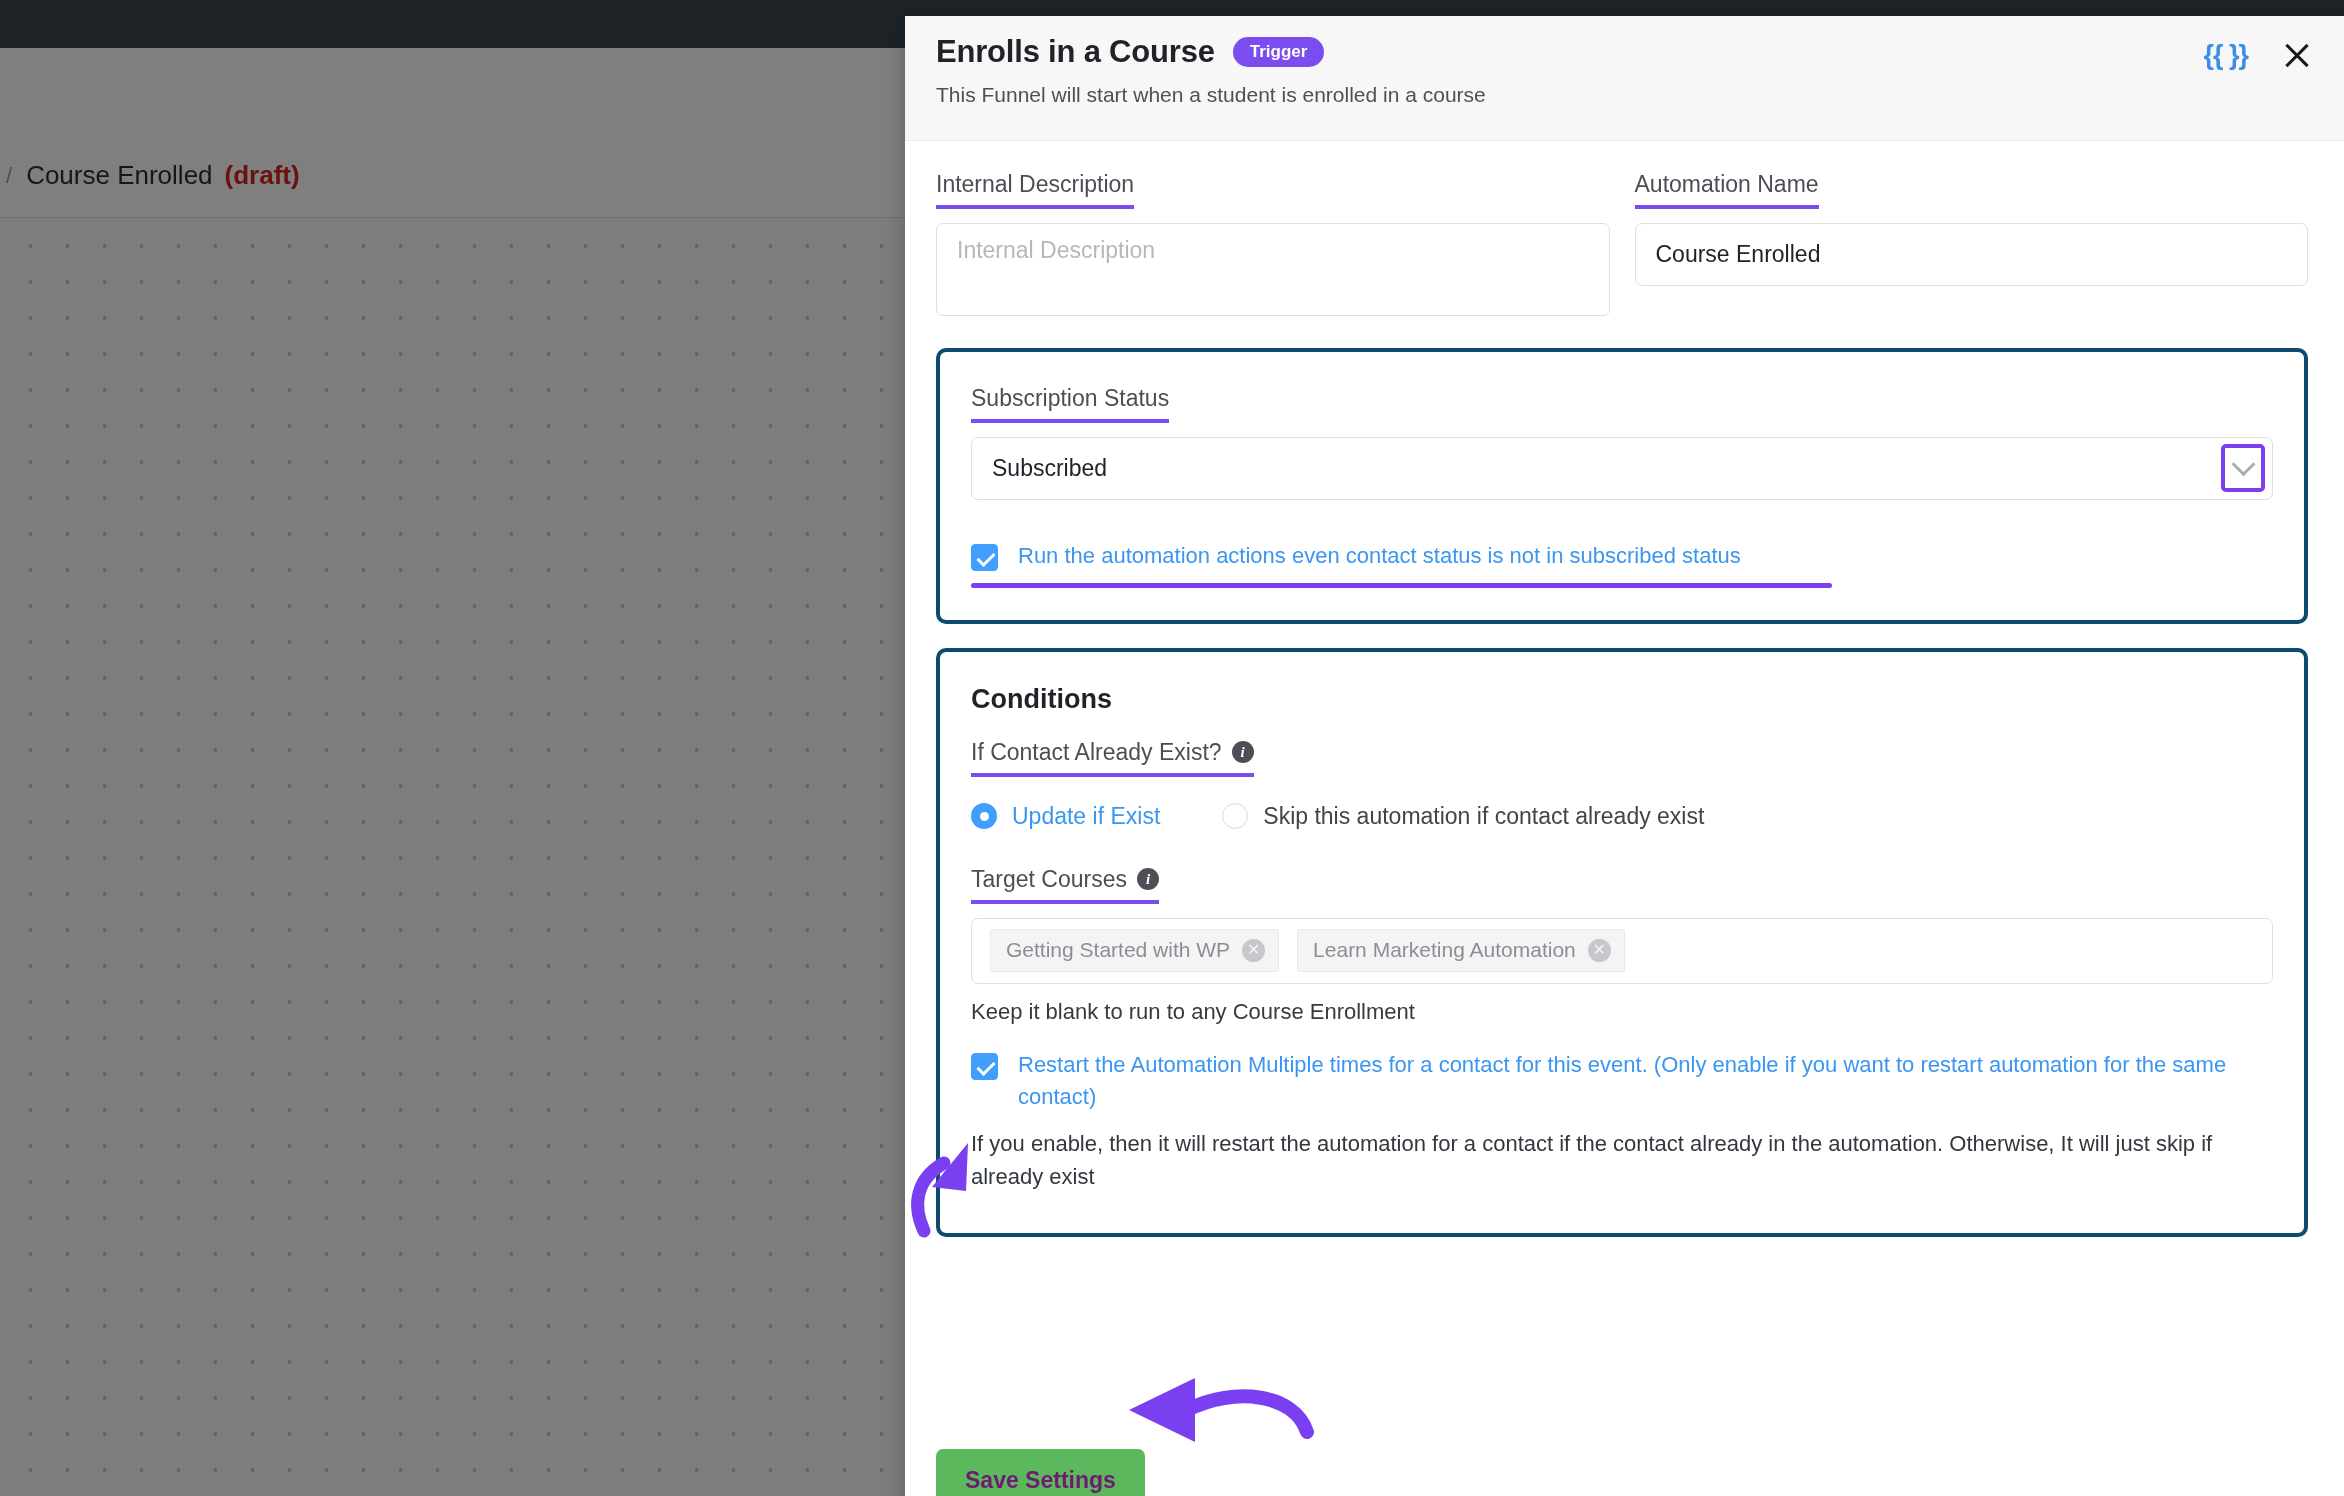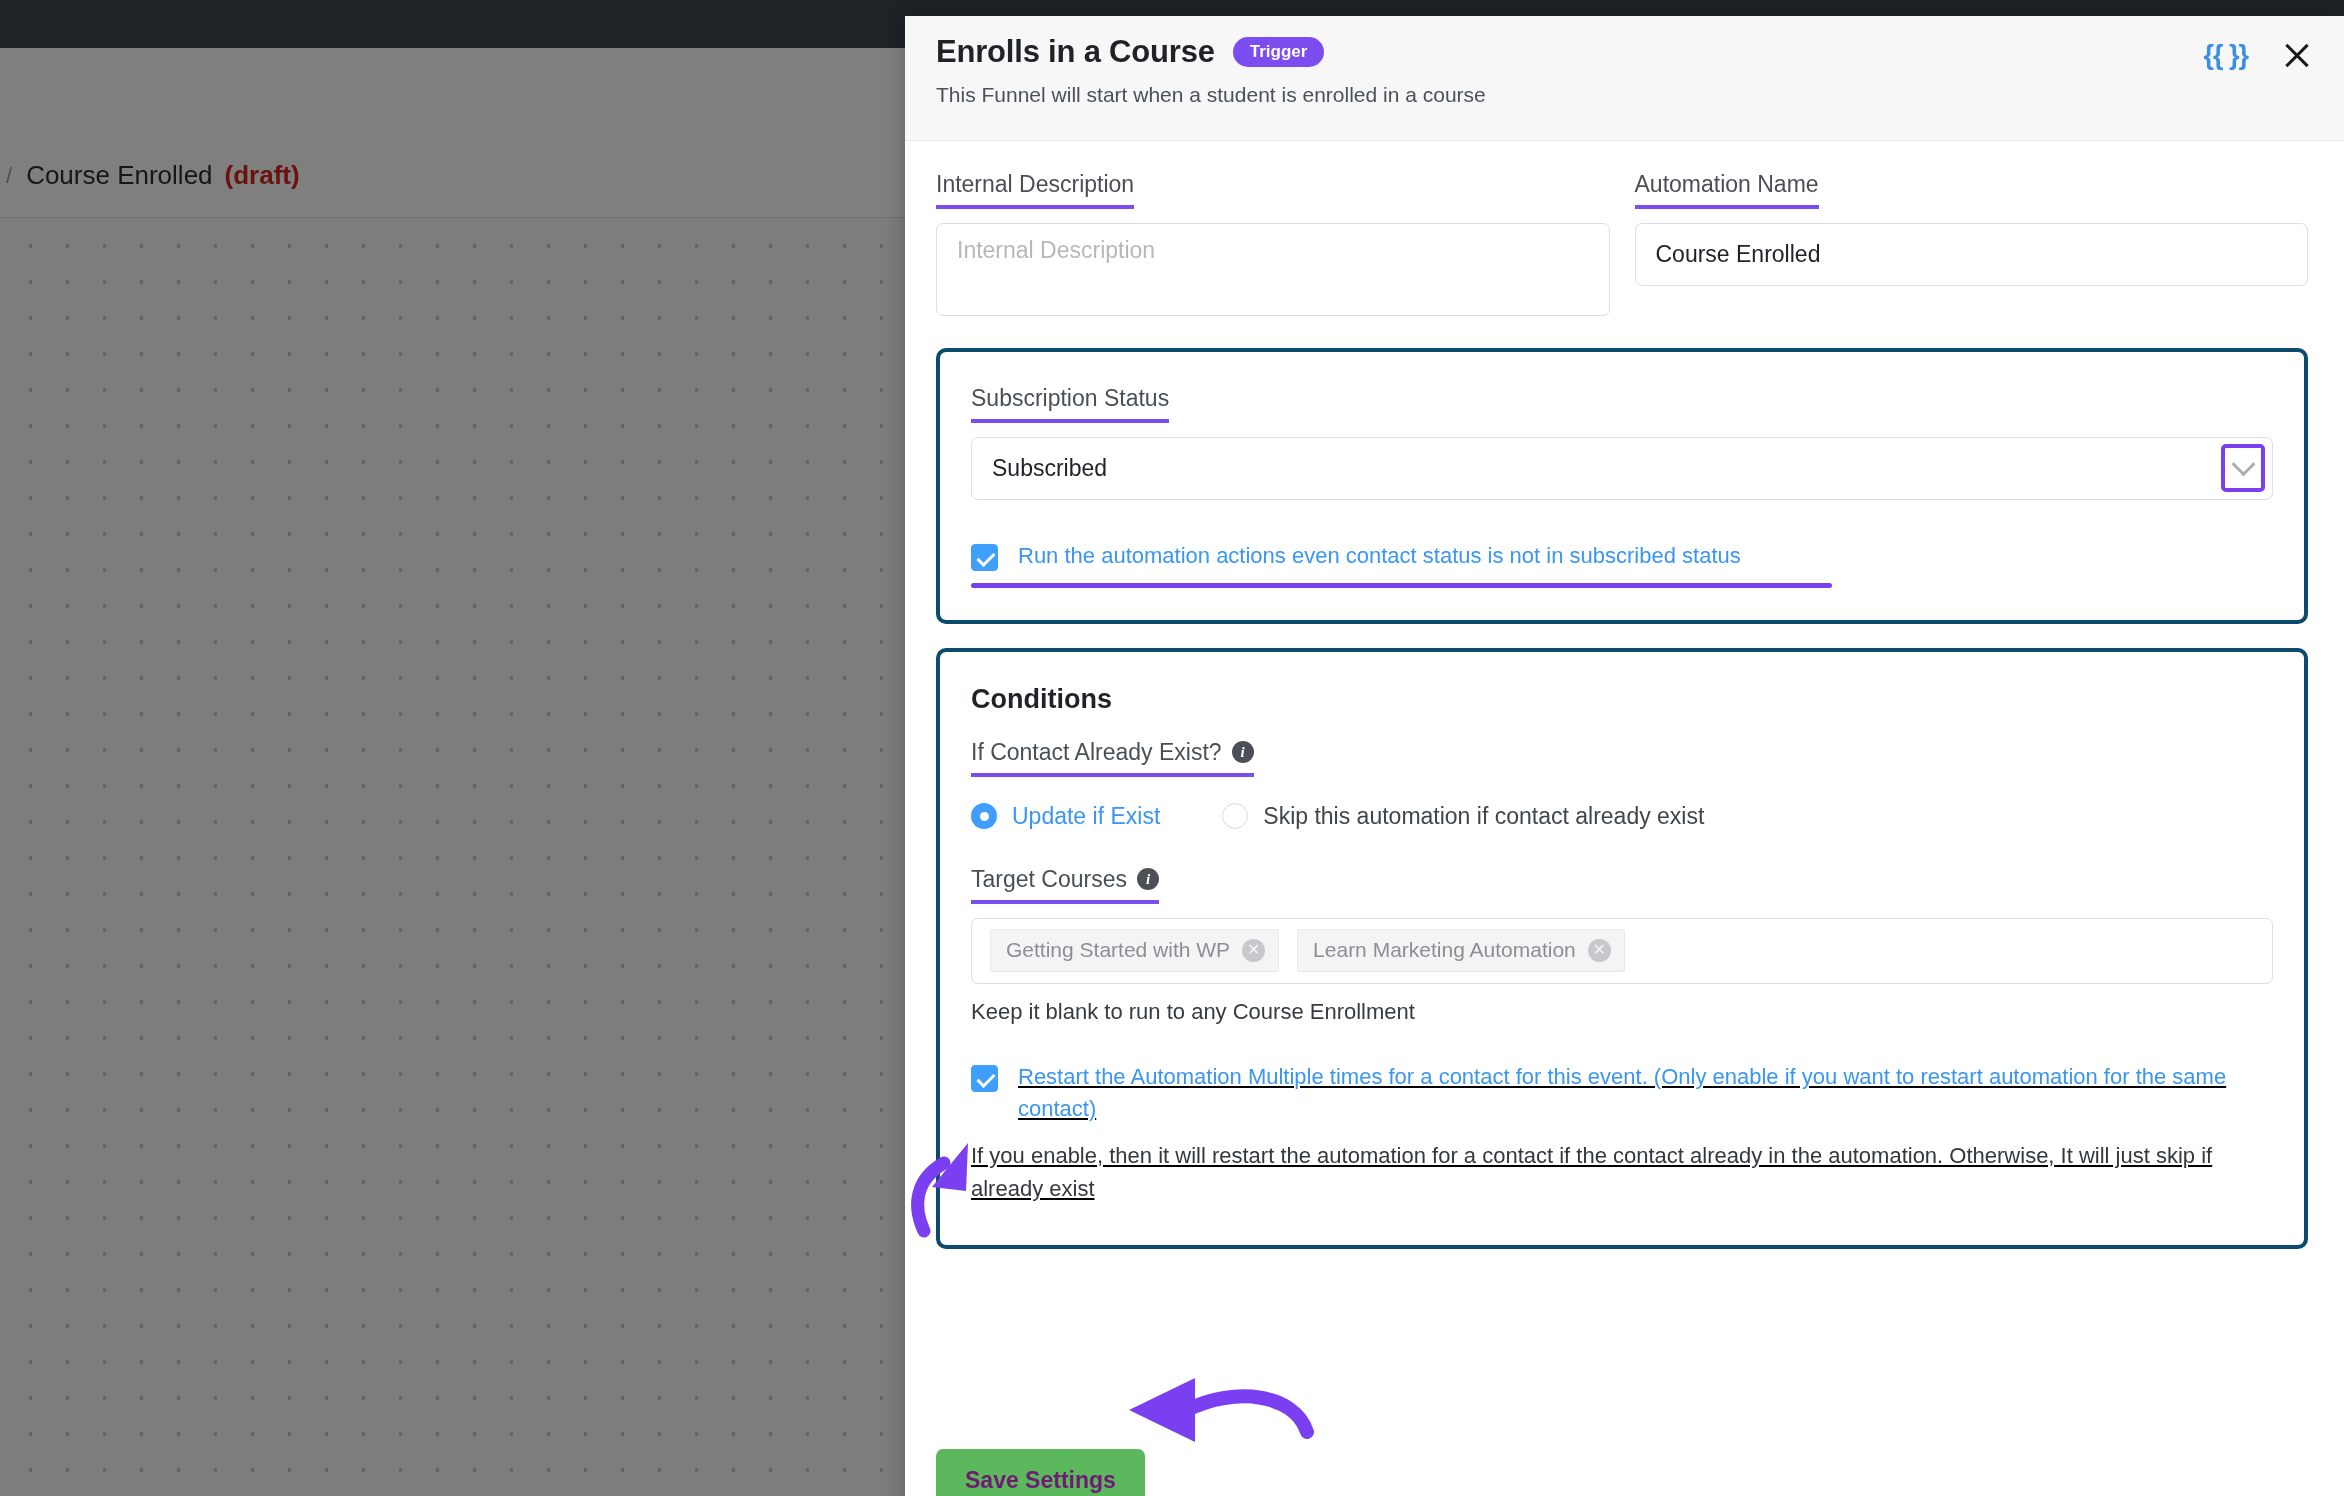--- a/index.html
+++ b/index.html
@@ -276,21 +276,21 @@
               <span class="tag-x">✕</span>
             </span>
             <span class="tag">
               <span>Learn Marketing Automation</span>
               <span class="tag-x">✕</span>
             </span>
           </div>
           <div class="hint">Keep it blank to run to any Course Enrollment</div>
         </div>
 
-        <div style="margin-top:36px;text-decoration:underline;">
+        <div style="margin-top:24px;">
           <div class="check-row">
             <span class="cbox"></span>
             <span class="check-label-blue" style="max-width:1252px;">Restart the Automation Multiple times for a contact for this event. (Only enable if you want to restart automation for the same contact)</span>
           </div>
           <div class="helper-text">If you enable, then it will restart the automation for a contact if the contact already in the automation. Otherwise, It will just skip if already exist</div>
         </div>
       </div>
 
     </div>
 

